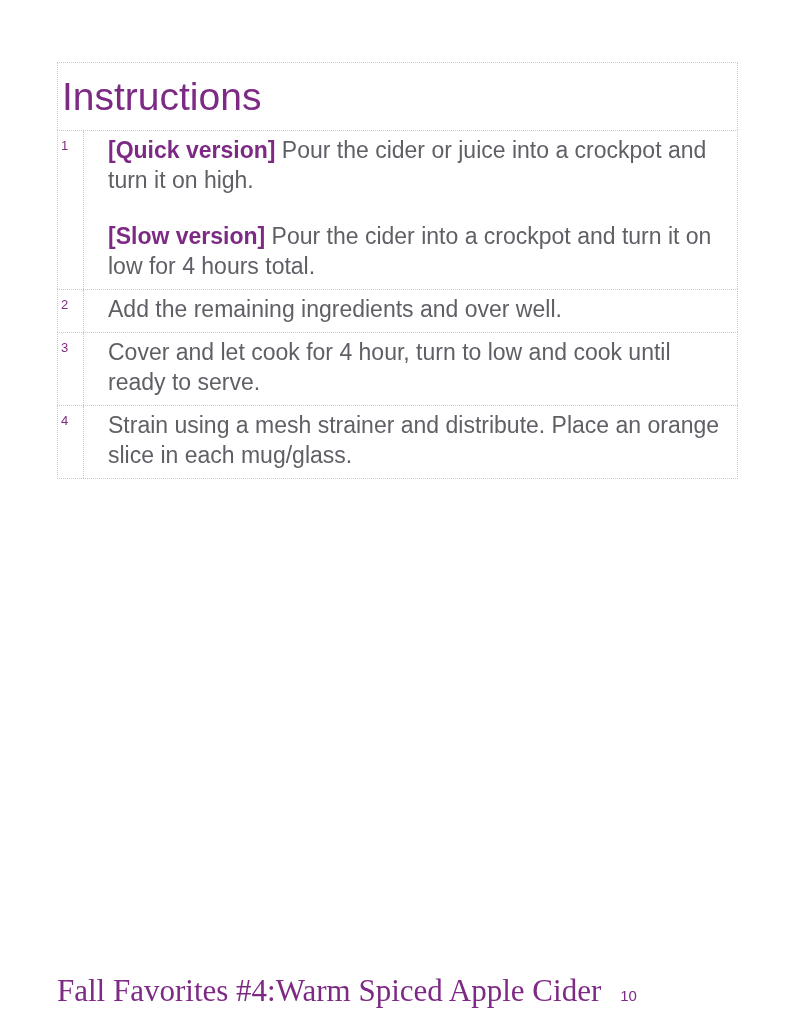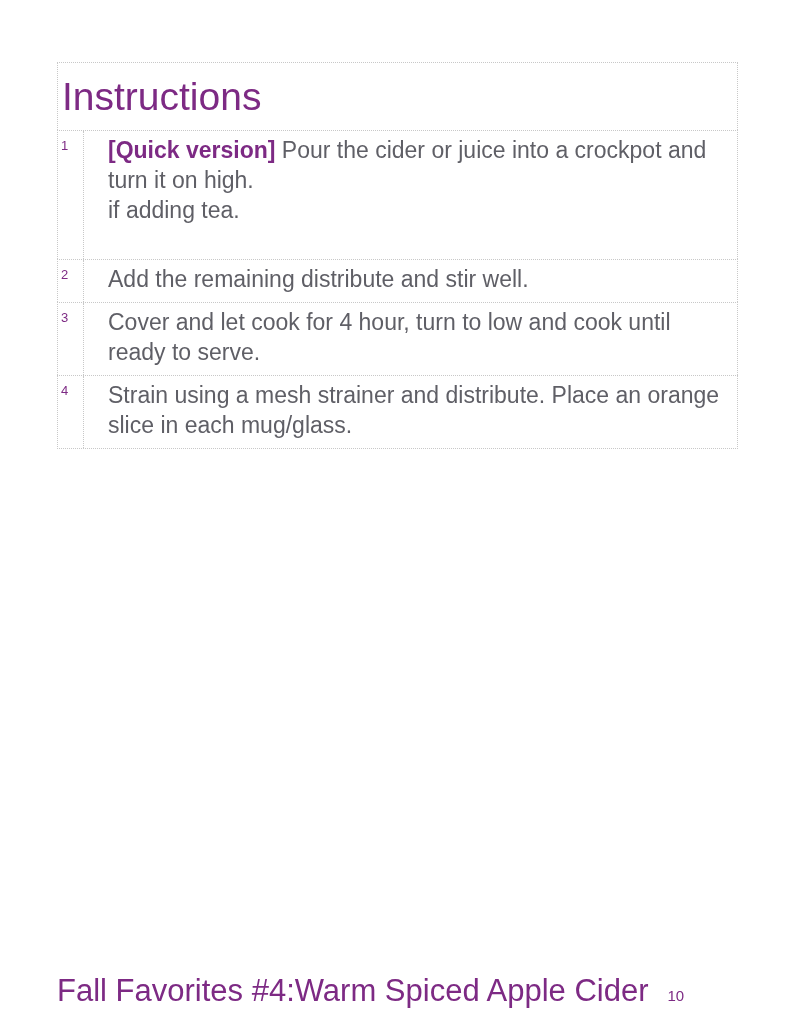--- a/index.html
+++ b/index.html
@@ -89,20 +89,21 @@
     bottom: 12px;
     width: 681px;
     display: flex;
     align-items: baseline;
   }
   .footer-title {
     font-size: 31px;
     line-height: 40px;
     color: #7d2a84;
     white-space: nowrap;
+    font-family: Liberation Serif, serif;
   }
   .footer-page {
     font-size: 15px;
     color: #7d2a84;
     margin-left: 19px;
   }
 </style>
 </head>
 <body>
 
@@ -115,31 +116,33 @@
     </div>
 
     <div class="step-row">
       <div class="num-cell">
         <span>1</span>
       </div>
       <div class="body-cell">
         <div class="step-text">
           <span class="lead">[Quick version]</span><span> Pour the cider or juice into a crockpot and turn it on high.</span>
         </div>
-        <div class="step-text">if adding tea.</div>
         <div class="para-gap"></div>
+        <div class="step-text">
+          <span class="lead">[Slow version]</span><span> Pour the cider into a crockpot and turn it on low for 4 hours total.</span>
+        </div>
       </div>
     </div>
 
     <div class="step-row">
       <div class="num-cell">
         <span>2</span>
       </div>
       <div class="body-cell">
-        <div class="step-text">Add the remaining distribute and stir well.</div>
+        <div class="step-text">Add the remaining ingredients and over well.</div>
       </div>
     </div>
 
     <div class="step-row">
       <div class="num-cell">
         <span>3</span>
       </div>
       <div class="body-cell">
         <div class="step-text">Cover and let cook for 4 hour, turn to low and cook until ready to serve.</div>
       </div>

